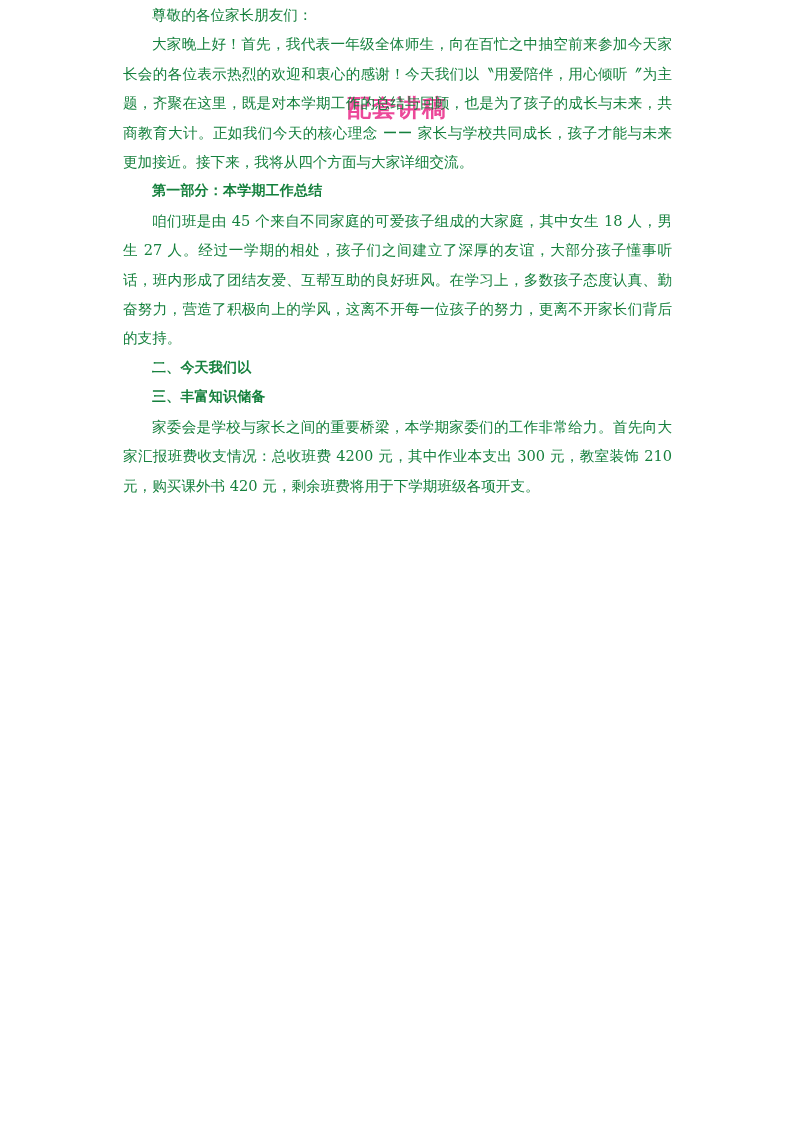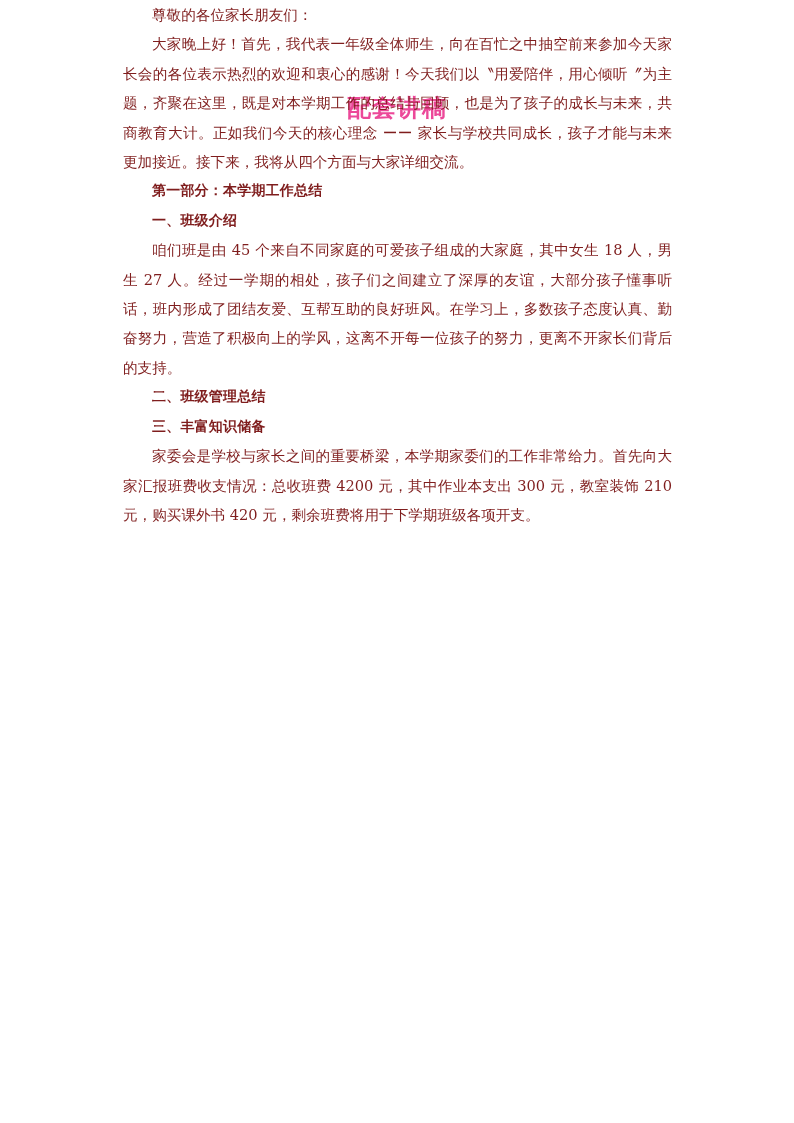--- a/index.html
+++ b/index.html
@@ -41,21 +41,21 @@
     text-align: center;
     line-height: 30px;
     margin: 0;
     padding-top: 93px;
     letter-spacing: 1px;
   }
 
   .para {
     font-family: "DejaVu Serif", "Liberation Serif", serif;
     font-size: 14.6px;
-    color: #7f1d1d;
+    color: #15803d;
     line-height: 29.4px;
     margin: 0;
     text-align: justify;
     text-justify: inter-ideograph;
     text-indent: 29px;
     word-break: break-all;
     letter-spacing: 0px;
   }
 
   .para.heading {
@@ -73,25 +73,24 @@
 <div class="page">
   <h1 class="doc-title">配套讲稿</h1>
 
   <div class="content">
     <p class="para">尊敬的各位家长朋友们：</p>
 
     <p class="para">大家晚上好！首先，我代表一年级全体师生，向在百忙之中抽空前来参加今天家长会的各位表示热烈的欢迎和衷心的感谢！今天我们以〝用爱陪伴，用心倾听〞为主题，齐聚在这里，既是对本学期工作的总结与回顾，也是为了孩子的成长与未来，共商教育大计。正如我们今天的核心理念 ーー 家长与学校共同成长，孩子才能与未来更加接近。接下来，我将从四个方面与大家详细交流。</p>
 
     <p class="para heading">第一部分：本学期工作总结</p>
 
-    <p class="para heading">一、班级介绍</p>
 
     <p class="para">咱们班是由 45 个来自不同家庭的可爱孩子组成的大家庭，其中女生 18 人，男生 27 人。经过一学期的相处，孩子们之间建立了深厚的友谊，大部分孩子懂事听话，班内形成了团结友爱、互帮互助的良好班风。在学习上，多数孩子态度认真、勤奋努力，营造了积极向上的学风，这离不开每一位孩子的努力，更离不开家长们背后的支持。</p>
 
-    <p class="para heading">二、班级管理总结</p>
+    <p class="para heading">二、今天我们以</p>
 
 
 
     <p class="para heading">三、丰富知识储备</p>
 
     <p class="para">家委会是学校与家长之间的重要桥梁，本学期家委们的工作非常给力。首先向大家汇报班费收支情况：总收班费 4200 元，其中作业本支出 300 元，教室装饰 210 元，购买课外书 420 元，剩余班费将用于下学期班级各项开支。</p>
 
   </div>
 </div>
 

